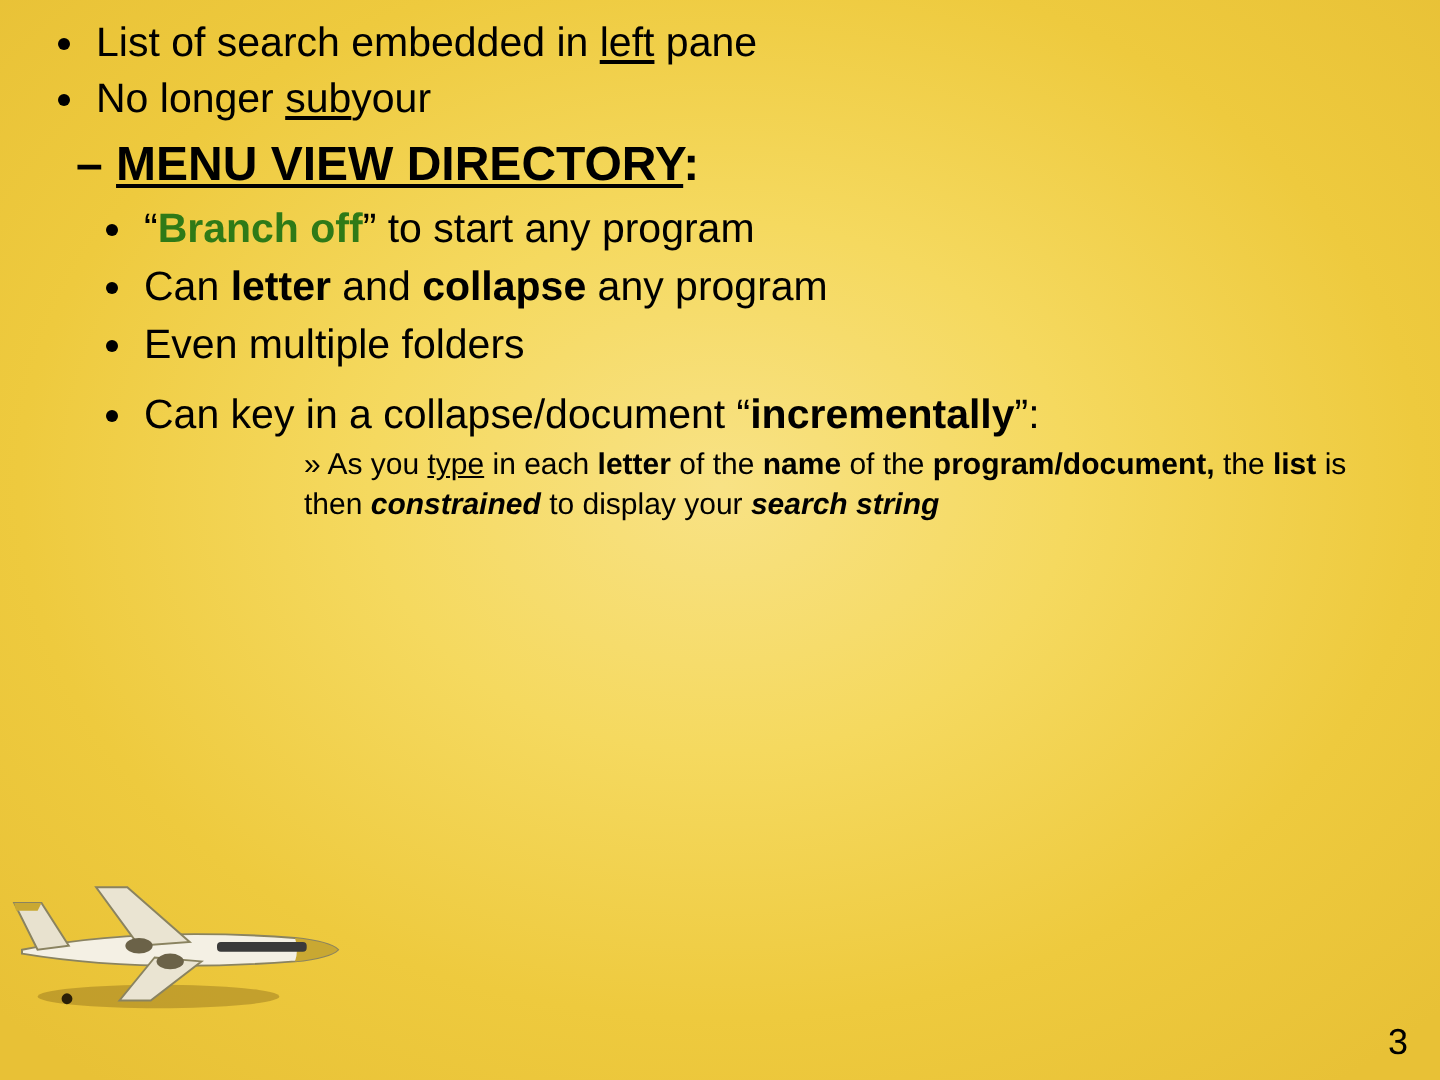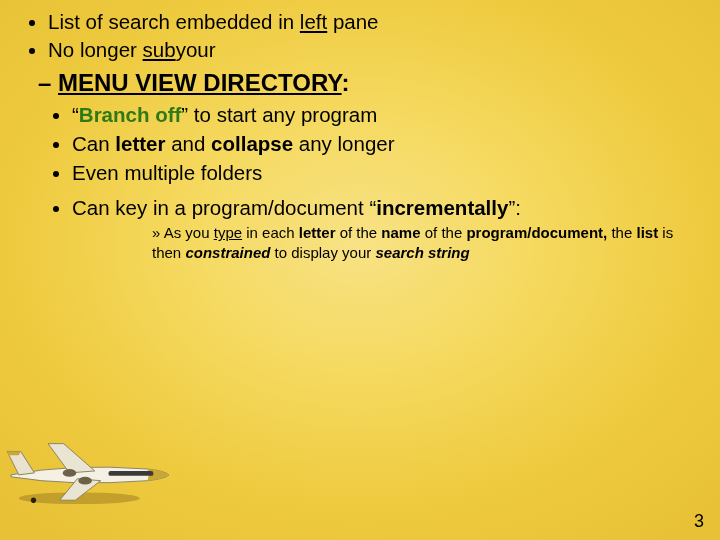--- a/index.html
+++ b/index.html
@@ -109,30 +109,30 @@
   <ul class="lvl2">
     <li>
       <span class="dashhead">
         <span>– </span><span class="under" style="text-decoration:underline;">MENU VIEW DIRECTORY</span><span>:</span>
       </span>
       <ul class="lvl3">
         <li>
           <span>“</span><span class="green">Branch off</span><span>”  to start any program</span>
         </li>
         <li>
-          <span>Can </span><span class="b">letter</span><span> and </span><span class="b">collapse</span><span> any longer</span>
+          <span>Can </span><span class="b">letter</span><span> and </span><span class="b">collapse</span><span> any program</span>
         </li>
         <li>Even multiple folders</li>
       </ul>
     </li>
 
     <li>
       <ul class="lvl3">
         <li>
-          <span>Can key in a program/document “</span><span class="b">incrementally</span><span>”:</span>
+          <span>Can key in a collapse/document “</span><span class="b">incrementally</span><span>”:</span>
           <ul class="lvl4">
             <li>
               <span>» </span><span>As you </span><span class="u">type</span><span> in each </span><span class="b">letter</span><span> of the </span><span class="b">name</span><span> of the </span><span class="b">program/document</span><span class="b">,</span><span> the </span><span class="b">list</span><span> is then </span><span class="b" style="font-style:italic;">constrained</span><span> to display your </span><span class="b" style="font-style:italic;">search string</span>
             </li>
           </ul>
         </li>
       </ul>
     </li>
   </ul>
 

